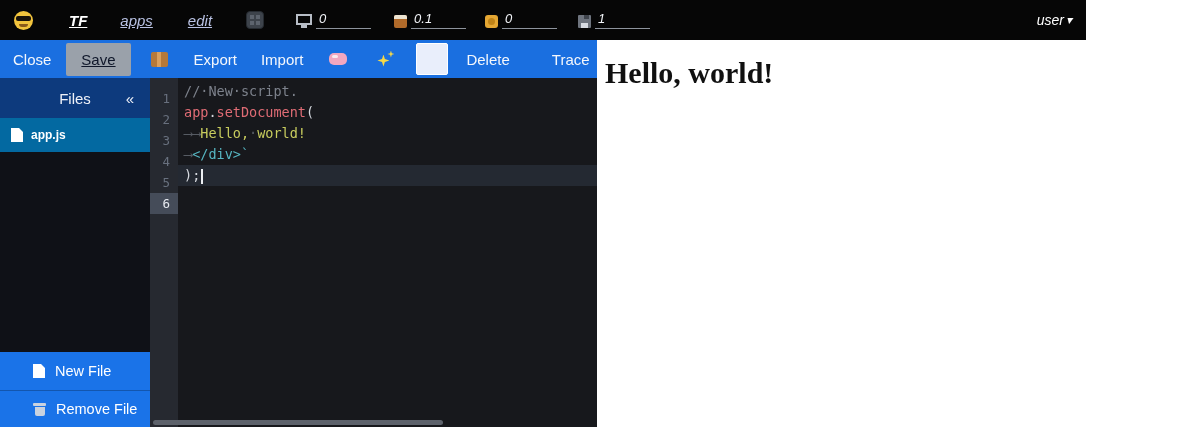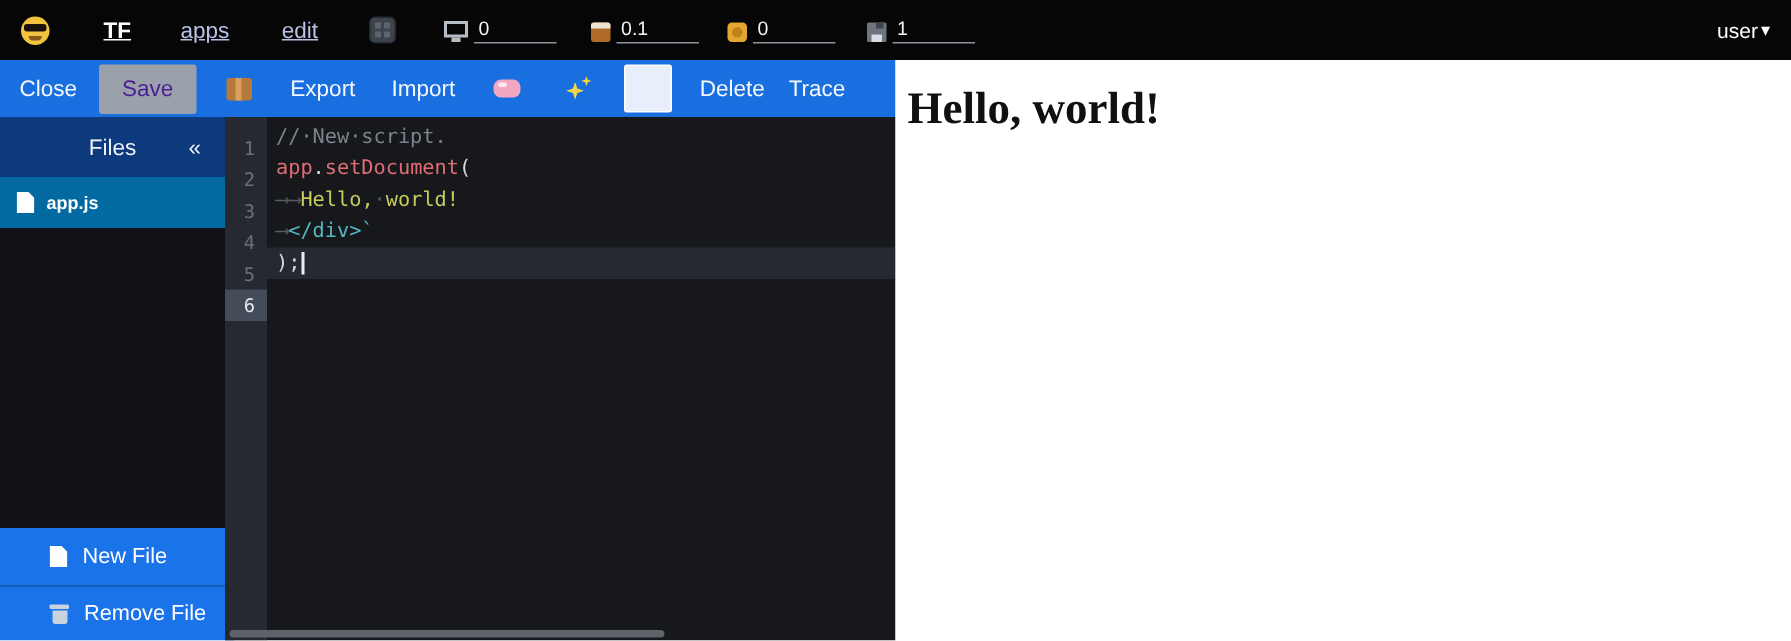--- a/index.html
+++ b/index.html
@@ -6,22 +6,22 @@
   html,body { width:1194px; height:427px; }
   body {
     position: relative;
     background: #ffffff;
     font-family: "Liberation Sans", sans-serif;
     overflow: hidden;
   }
 
   
   .topbar {
-    position: absolute; left:0; top:0; width:1194px; height:40px;
-    background:#060606; display:flex; align-items:center;
+    position: absolute; left:0; top:0; width:1086px; height:40px;
+    background:#060606; display:flex; align-items:center;font-style:italic;
   }
   .tlink { color:#dfe3f2; font-size:15px; text-decoration:underline; cursor:pointer; }
   .tlink.primary { color:#ffffff; font-weight:bold; }
   .tlink.sub { color:#b9c2e4; }
   .counter { display:inline-flex; align-items:flex-end; gap:4px; }
   .cval {
     display:inline-block; width:55px; border-bottom:1px solid #8d939c;
     color:#f2f4f8; font-size:13px; padding:0 0 2px 3px; line-height:14px;
   }
   .usermenu { margin-left:auto; margin-right:14px; color:#ffffff; font-size:14px; display:inline-flex; align-items:center; gap:2px; cursor:pointer; }
@@ -50,25 +50,25 @@
 
   .dd { font-size:12px; color:#ffffff; }
 
   
   .toolbar {
     position:absolute; left:0; top:40px; width:597px; height:38px;
     background:#1a6fe0; display:flex; align-items:center; color:#f4f7fc; font-size:15px;
   }
   .tb { background:none; border:none; color:#f4f7fc; font-size:15px; font-family:"Liberation Sans",sans-serif; cursor:pointer; }
   .tb-close { margin-left:13px; }
-  .tb-save { margin-left:15px; background:#9aa1aa; color:#4c1d95; padding:8px 15px; border-radius:2px; }
+  .tb-save { margin-left:15px; background:#9aa1aa; color:#0f172a; padding:8px 15px; border-radius:2px;text-decoration:underline; }
   .tb-export { margin-left:26px; }
   .tb-import { margin-left:24px; }
   .tb-delete { margin-left:18px; }
-  .tb-trace { margin-left:16px; }
+  .tb-trace { margin-left:42px; }
   .tb-blank { margin-left:22px; width:32px; height:32px; background:#e9eefb; border:1px solid #ffffff; border-radius:2px; }
 
   .icon-package { position:relative; display:inline-block; width:17px; height:15px; margin-left:20px; background:#b5793a; border-radius:2px; cursor:pointer; }
   .icon-package::before { content:""; position:absolute; left:6px; top:0; width:4px; height:15px; background:#d9a05e; }
 
   .icon-soap { position:relative; display:inline-block; width:18px; height:12px; margin-left:26px; background:#f2a7c0; border-radius:5px; cursor:pointer; }
   .icon-soap::before { content:""; position:absolute; left:3px; top:2px; width:6px; height:3px; background:rgba(255,255,255,.75); border-radius:3px; }
 
   .icon-sparkles { position:relative; display:inline-block; width:17px; height:17px; margin-left:30px; cursor:pointer; }
   .icon-sparkles::before { content:""; position:absolute; left:0; top:4px; width:12px; height:12px; background:#f6d847;

